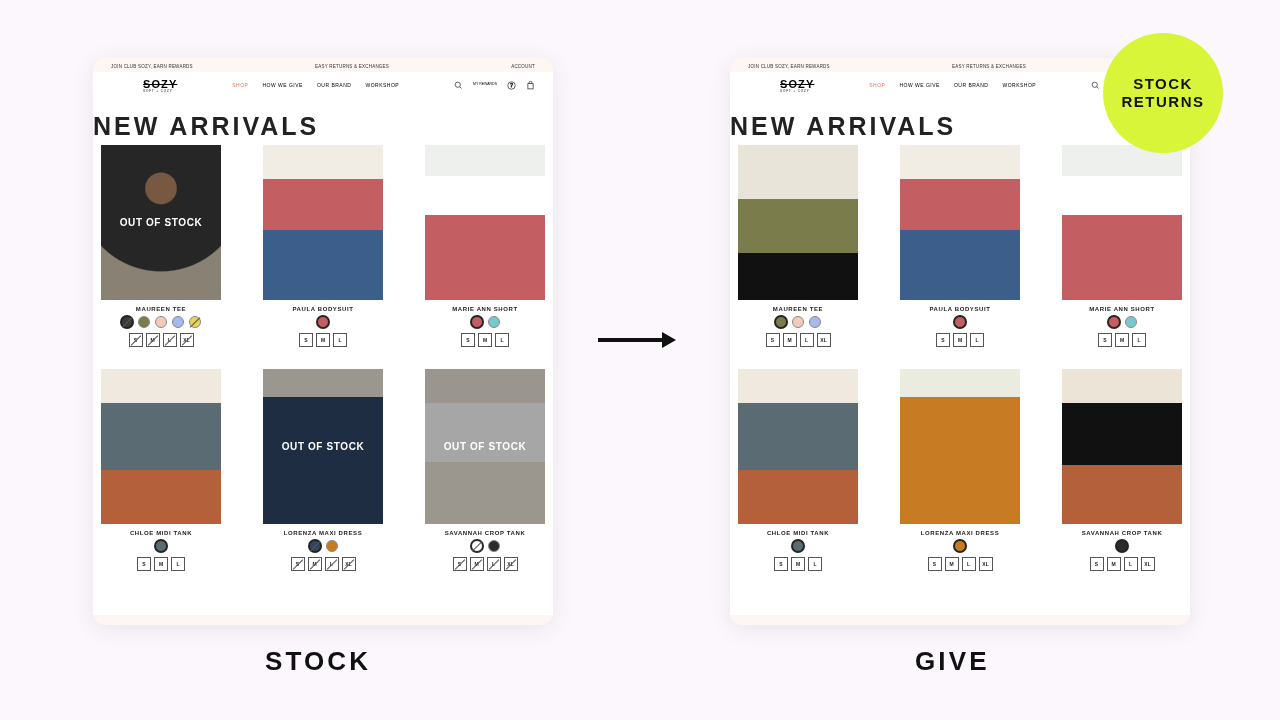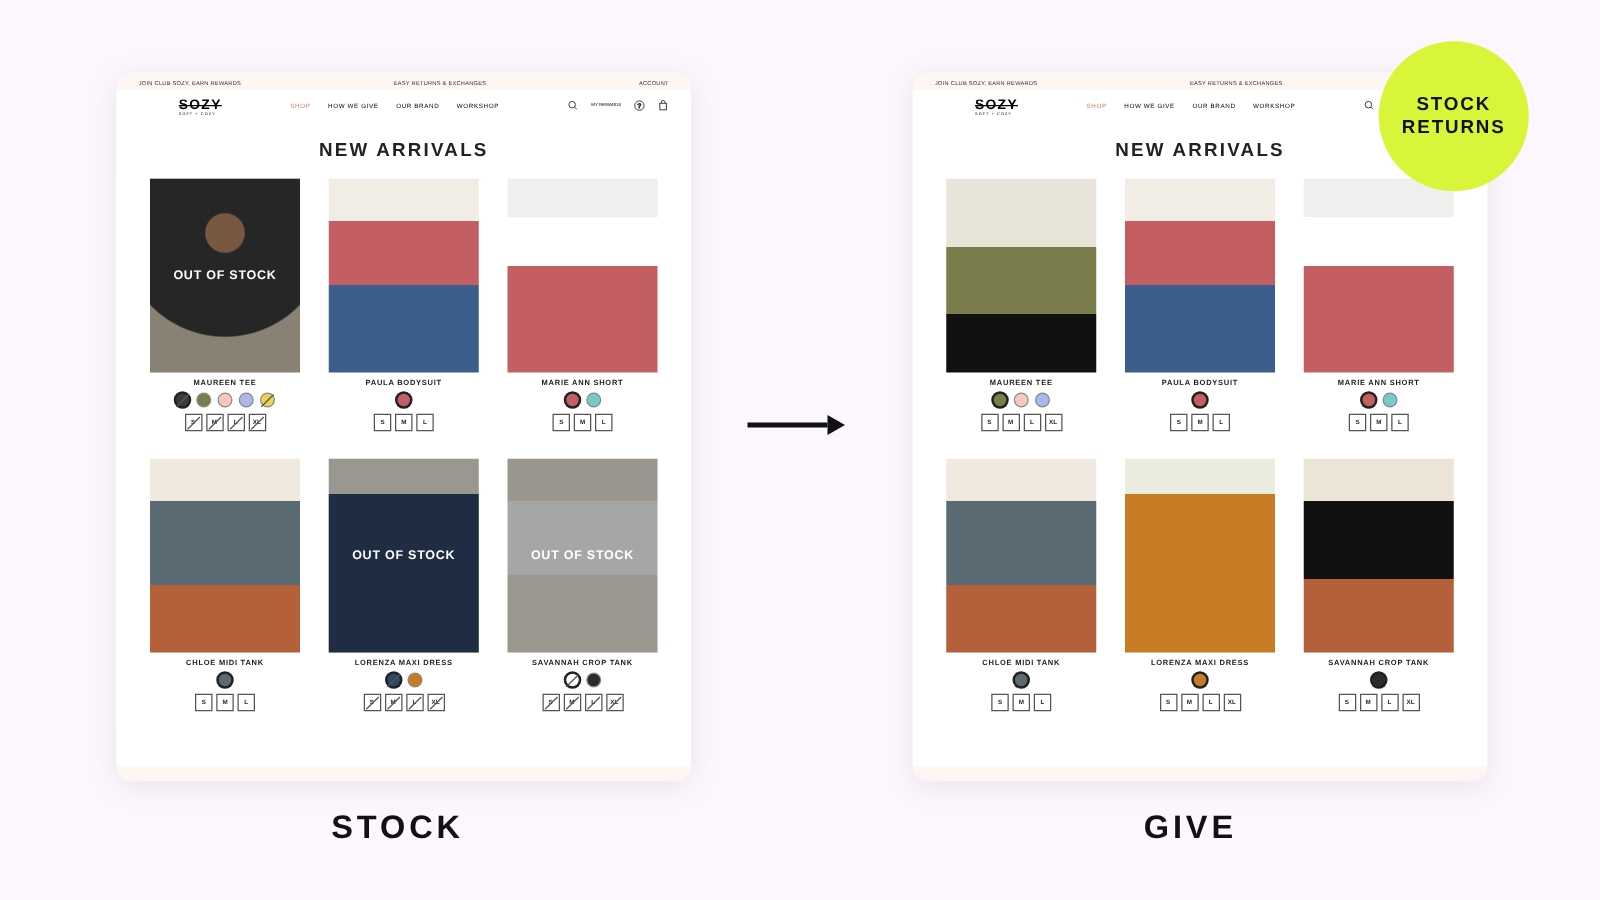--- a/index.html
+++ b/index.html
@@ -64,32 +64,32 @@
     font-size: 5px;
     letter-spacing: 0.1em;
     font-weight: 500;
   }
   .navlinks .shop { color: #d07a5f; }
   .navicons { display: flex; gap: 10px; align-items: center; }
   .navicons span { display:inline-block; }
 
   .page-title {
     font-family: "Arial Black", "Futura", sans-serif;
-    text-align: center;
-    font-size: 15px;
+    text-align: left;
+    font-size: 25px;
     letter-spacing: 0.12em;
     font-weight: 800;
     color: #222;
-    margin: 14px 0 10px 0;
+    margin: 14px 0 0 0;
   }
 
   .grid {
     display: grid;
     grid-template-columns: repeat(3, 120px);
-    gap: 22px 23px;
+    gap: 22px 42px;
     justify-content: center;
     padding: 0 18px 14px 18px;
     background: #fff;
     padding-top: 4px;
   }
   .panel .white-area {
     background:#fff;
     padding-bottom: 30px;
   }
   .card { width: 120px; }

